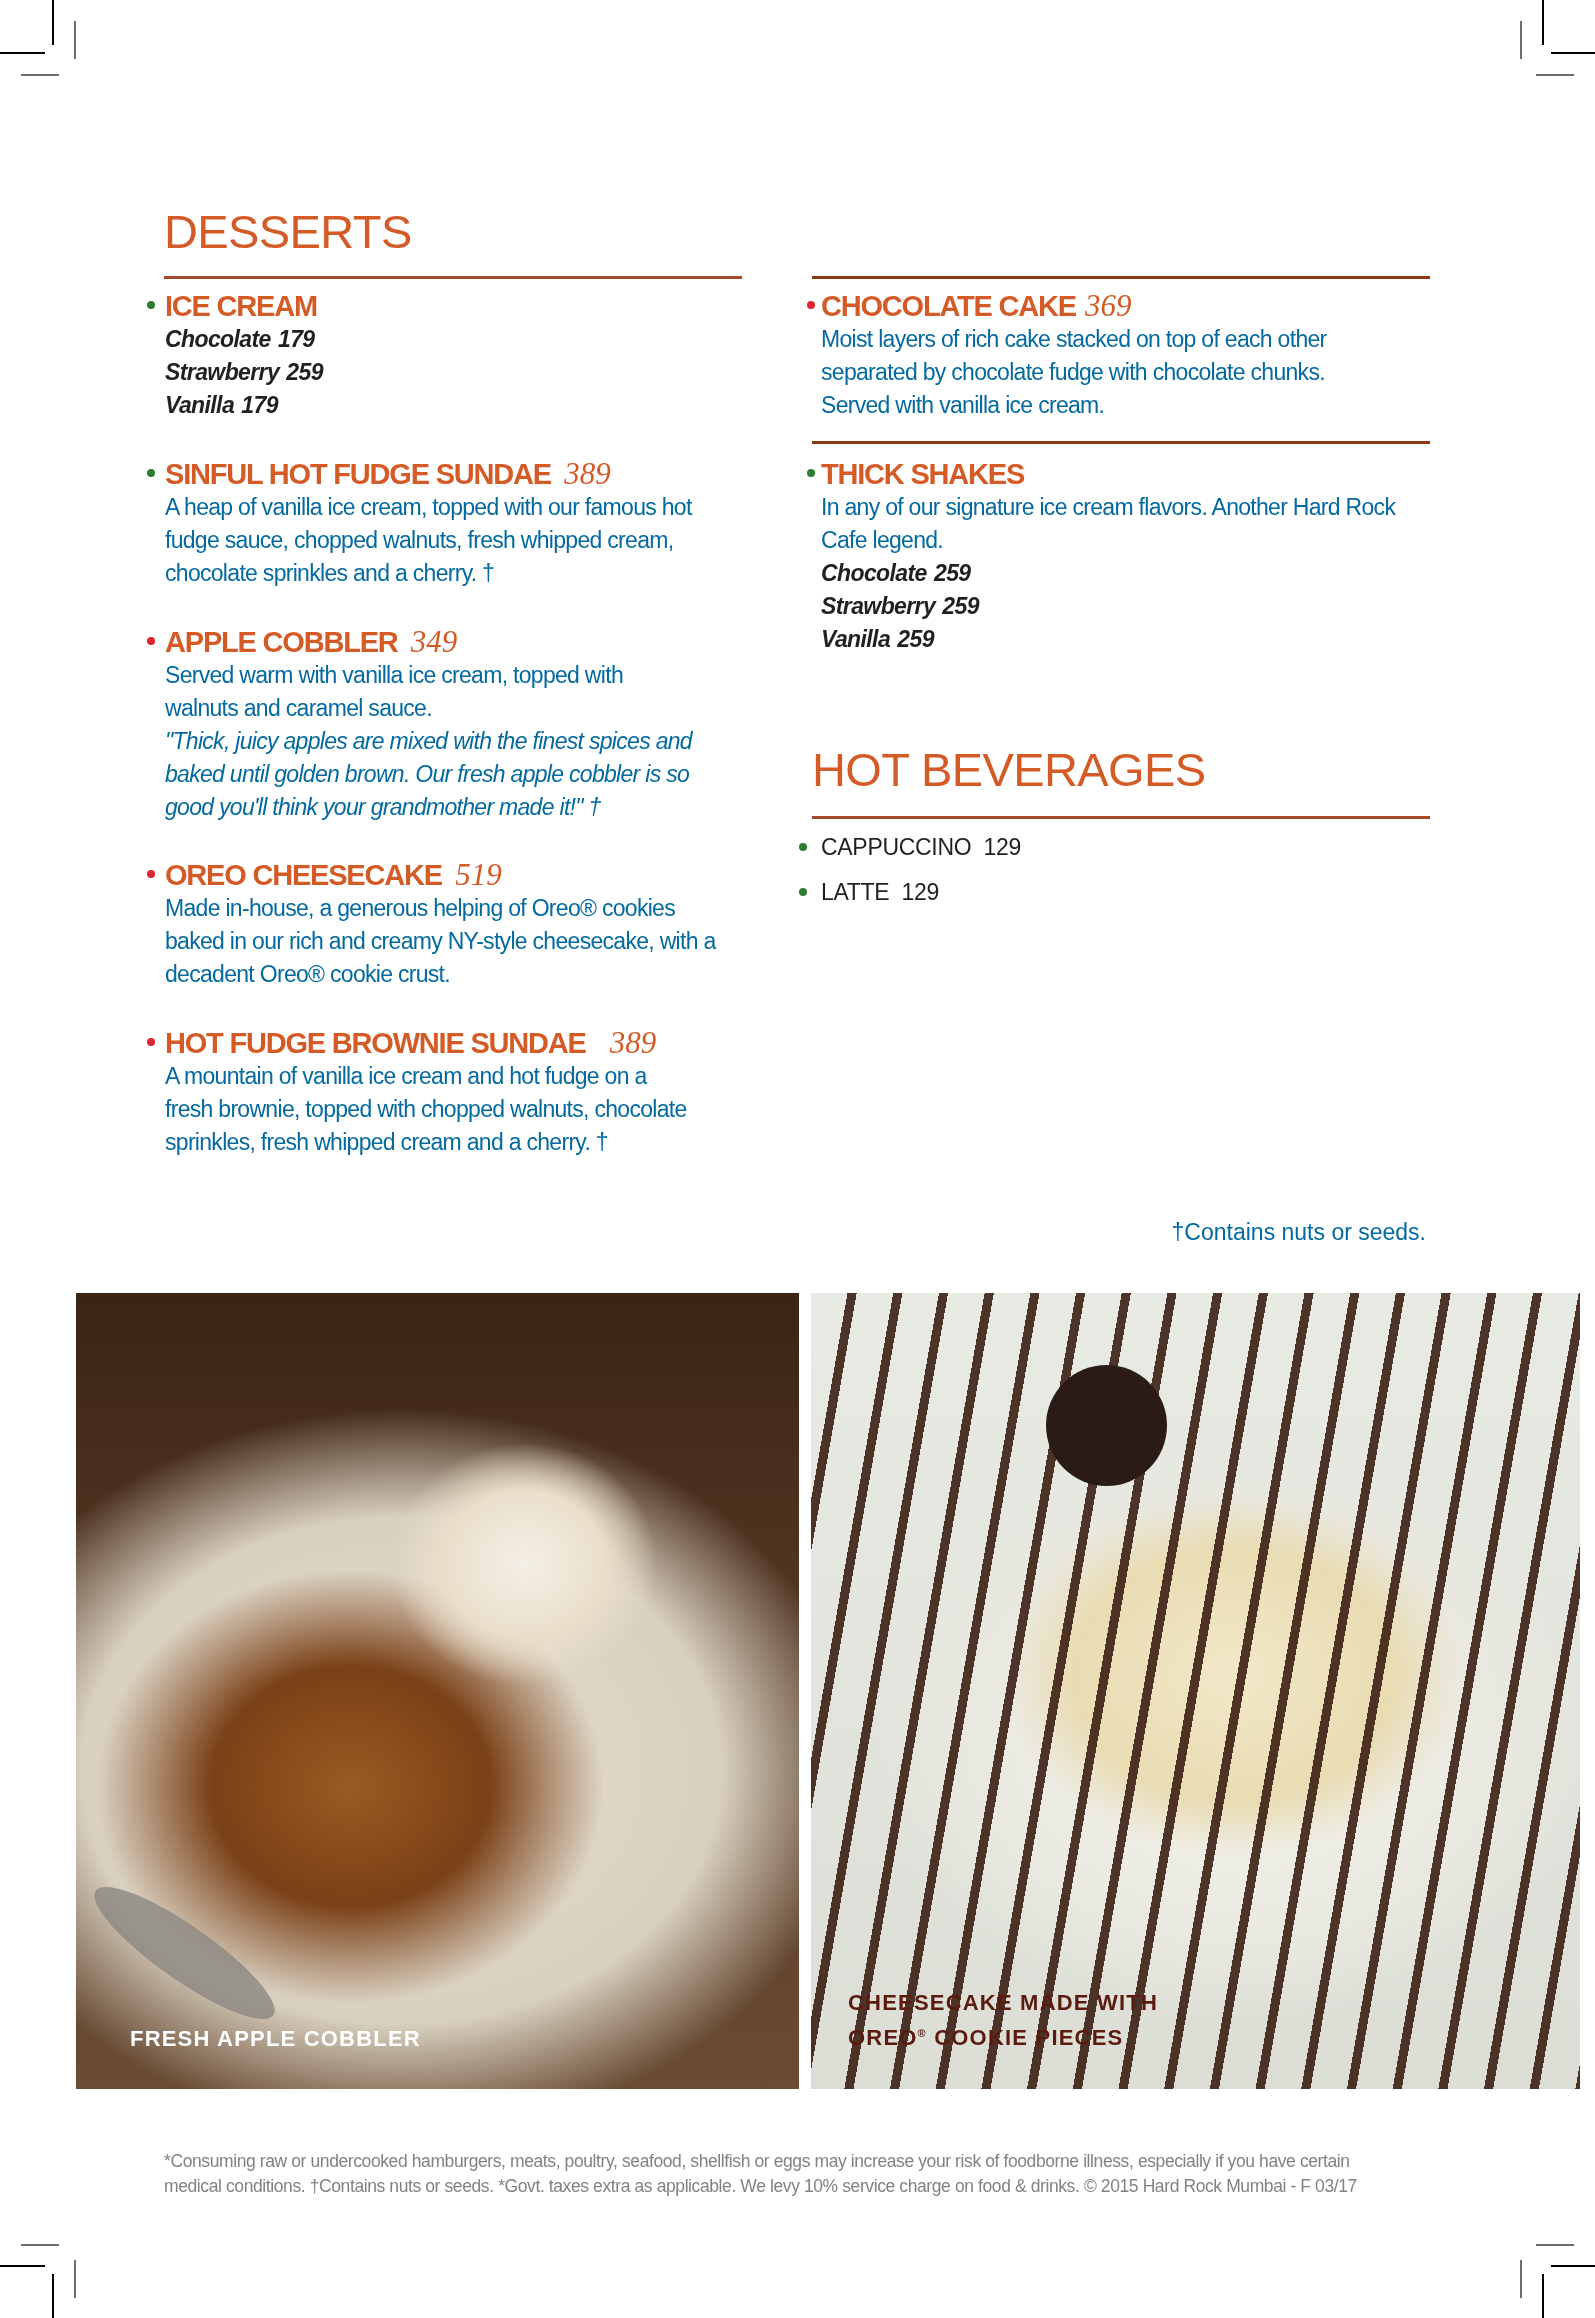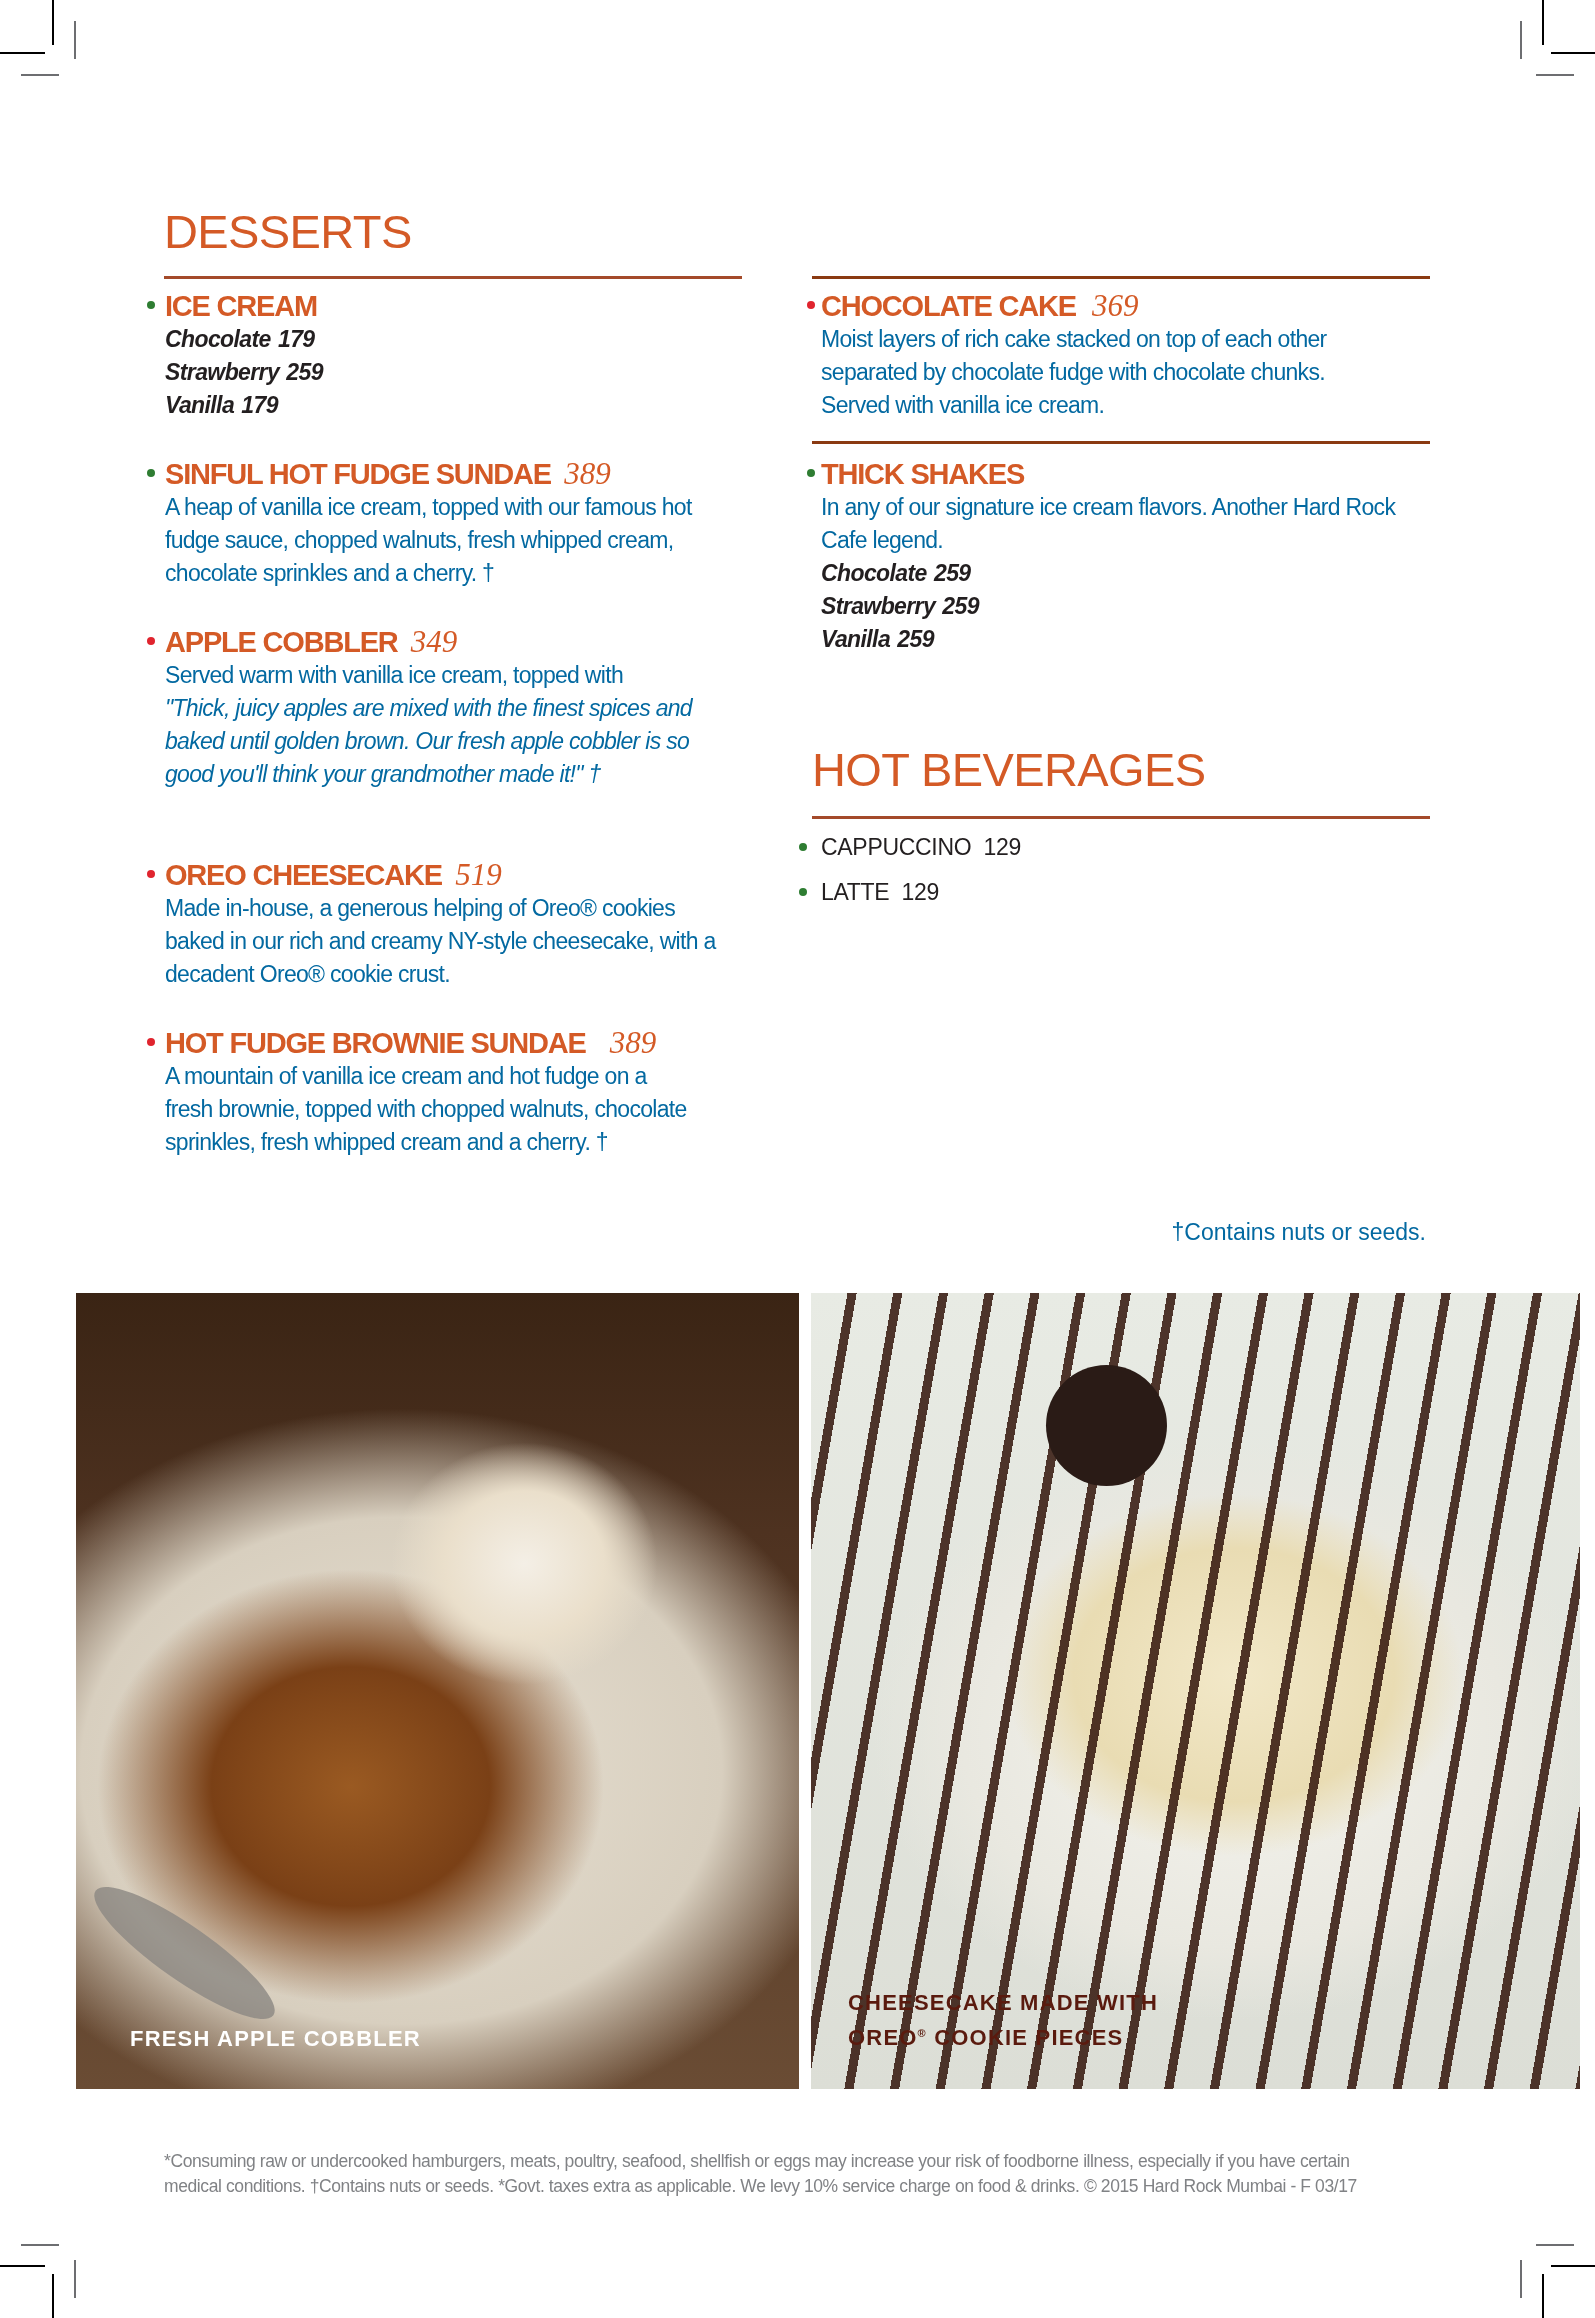--- a/index.html
+++ b/index.html
@@ -82,20 +82,21 @@
   </div>
 </div>
 
 <div class="item" style="left:165px;top:625px;">
   <div class="item-head">
     <span class="bullet red"></span>
     <span>APPLE COBBLER</span><span class="price">349</span>
   </div>
   <div class="desc">
     <div>Served warm with vanilla ice cream, topped with</div>
+    <div>walnuts and caramel sauce.</div>
   </div>
   <div class="desc ital">
     <div>"Thick, juicy apples are mixed with the finest spices and</div>
     <div>baked until golden brown. Our fresh apple cobbler is so</div>
     <div>good you'll think your grandmother made it!" †</div>
   </div>
 </div>
 
 <div class="item" style="left:165px;top:858px;">
   <div class="item-head">
@@ -117,21 +118,21 @@
   <div class="desc">
     <div>A mountain of vanilla ice cream and hot fudge on a</div>
     <div>fresh brownie, topped with chopped walnuts, chocolate</div>
     <div>sprinkles, fresh whipped cream and a cherry. †</div>
   </div>
 </div>
 
 <div class="item" style="left:821px;top:289px;">
   <div class="item-head">
     <span class="bullet red" style="left:-14.5px;"></span>
-    <span>CHOCOLATE CAKE</span><span class="price" style="margin-left:16px;">369</span>
+    <span>CHOCOLATE CAKE</span><span class="price" style="margin-left:9px;">369</span>
   </div>
   <div class="desc">
     <div>Moist layers of rich cake stacked on top of each other</div>
     <div>separated by chocolate fudge with chocolate chunks.</div>
     <div>Served with vanilla ice cream.</div>
   </div>
 </div>
 
 <div class="rule dark" style="left:812px;top:441px;width:618px;"></div>
 

